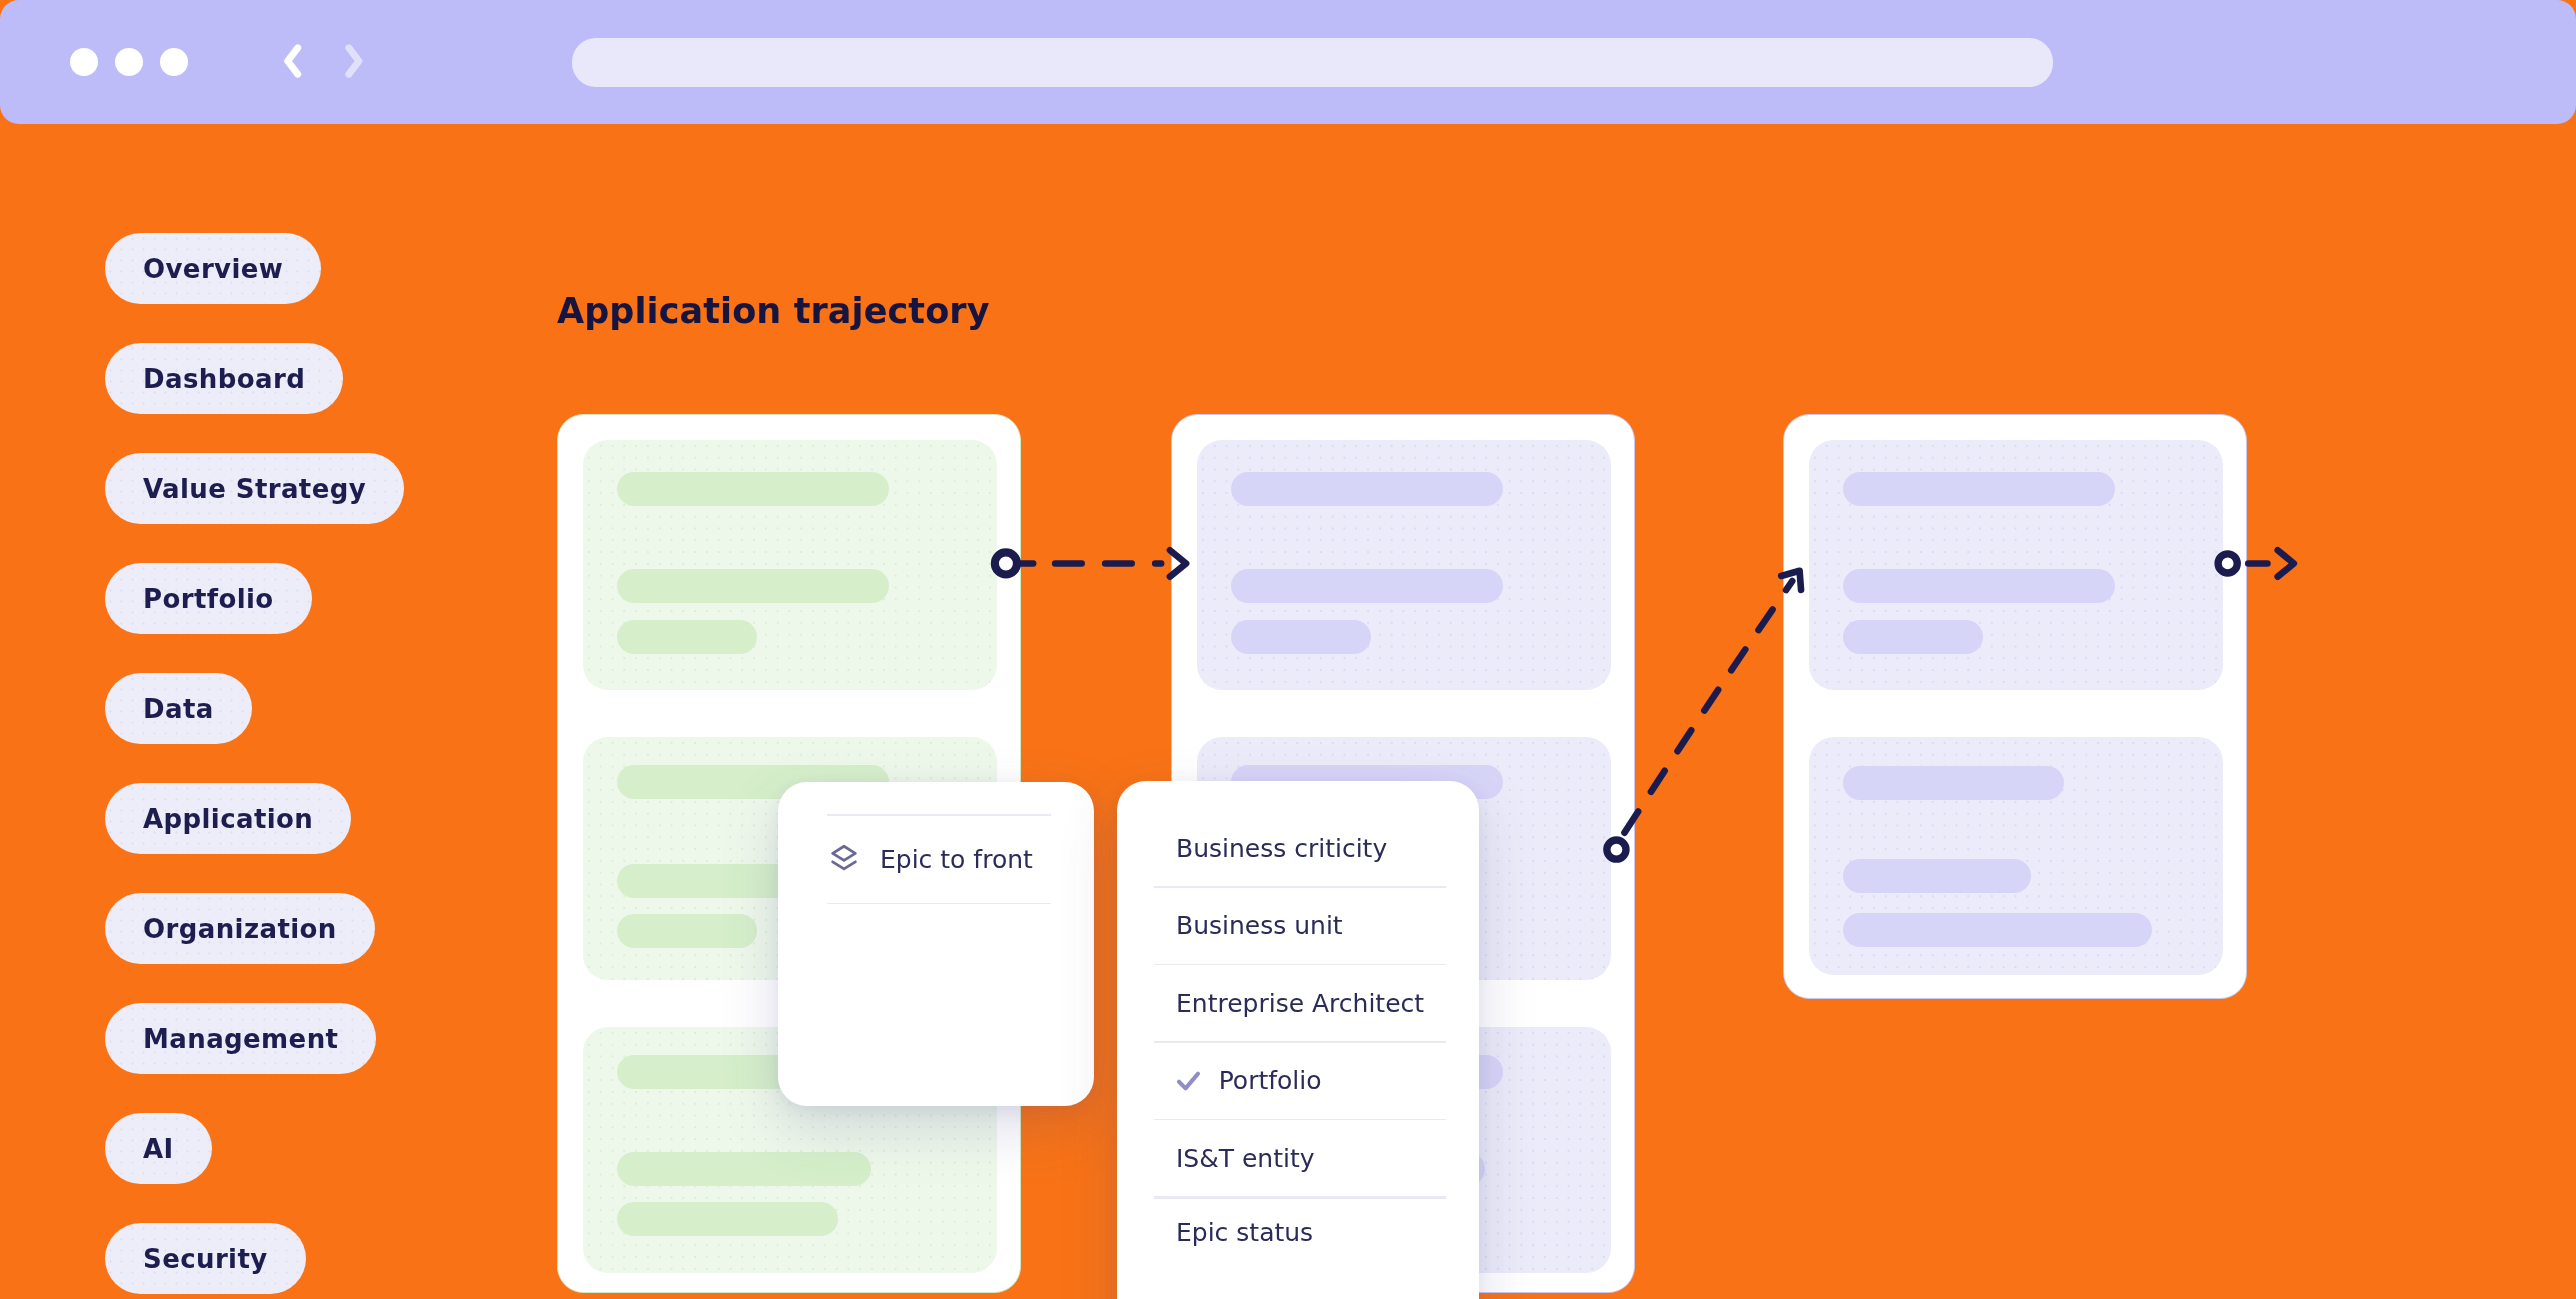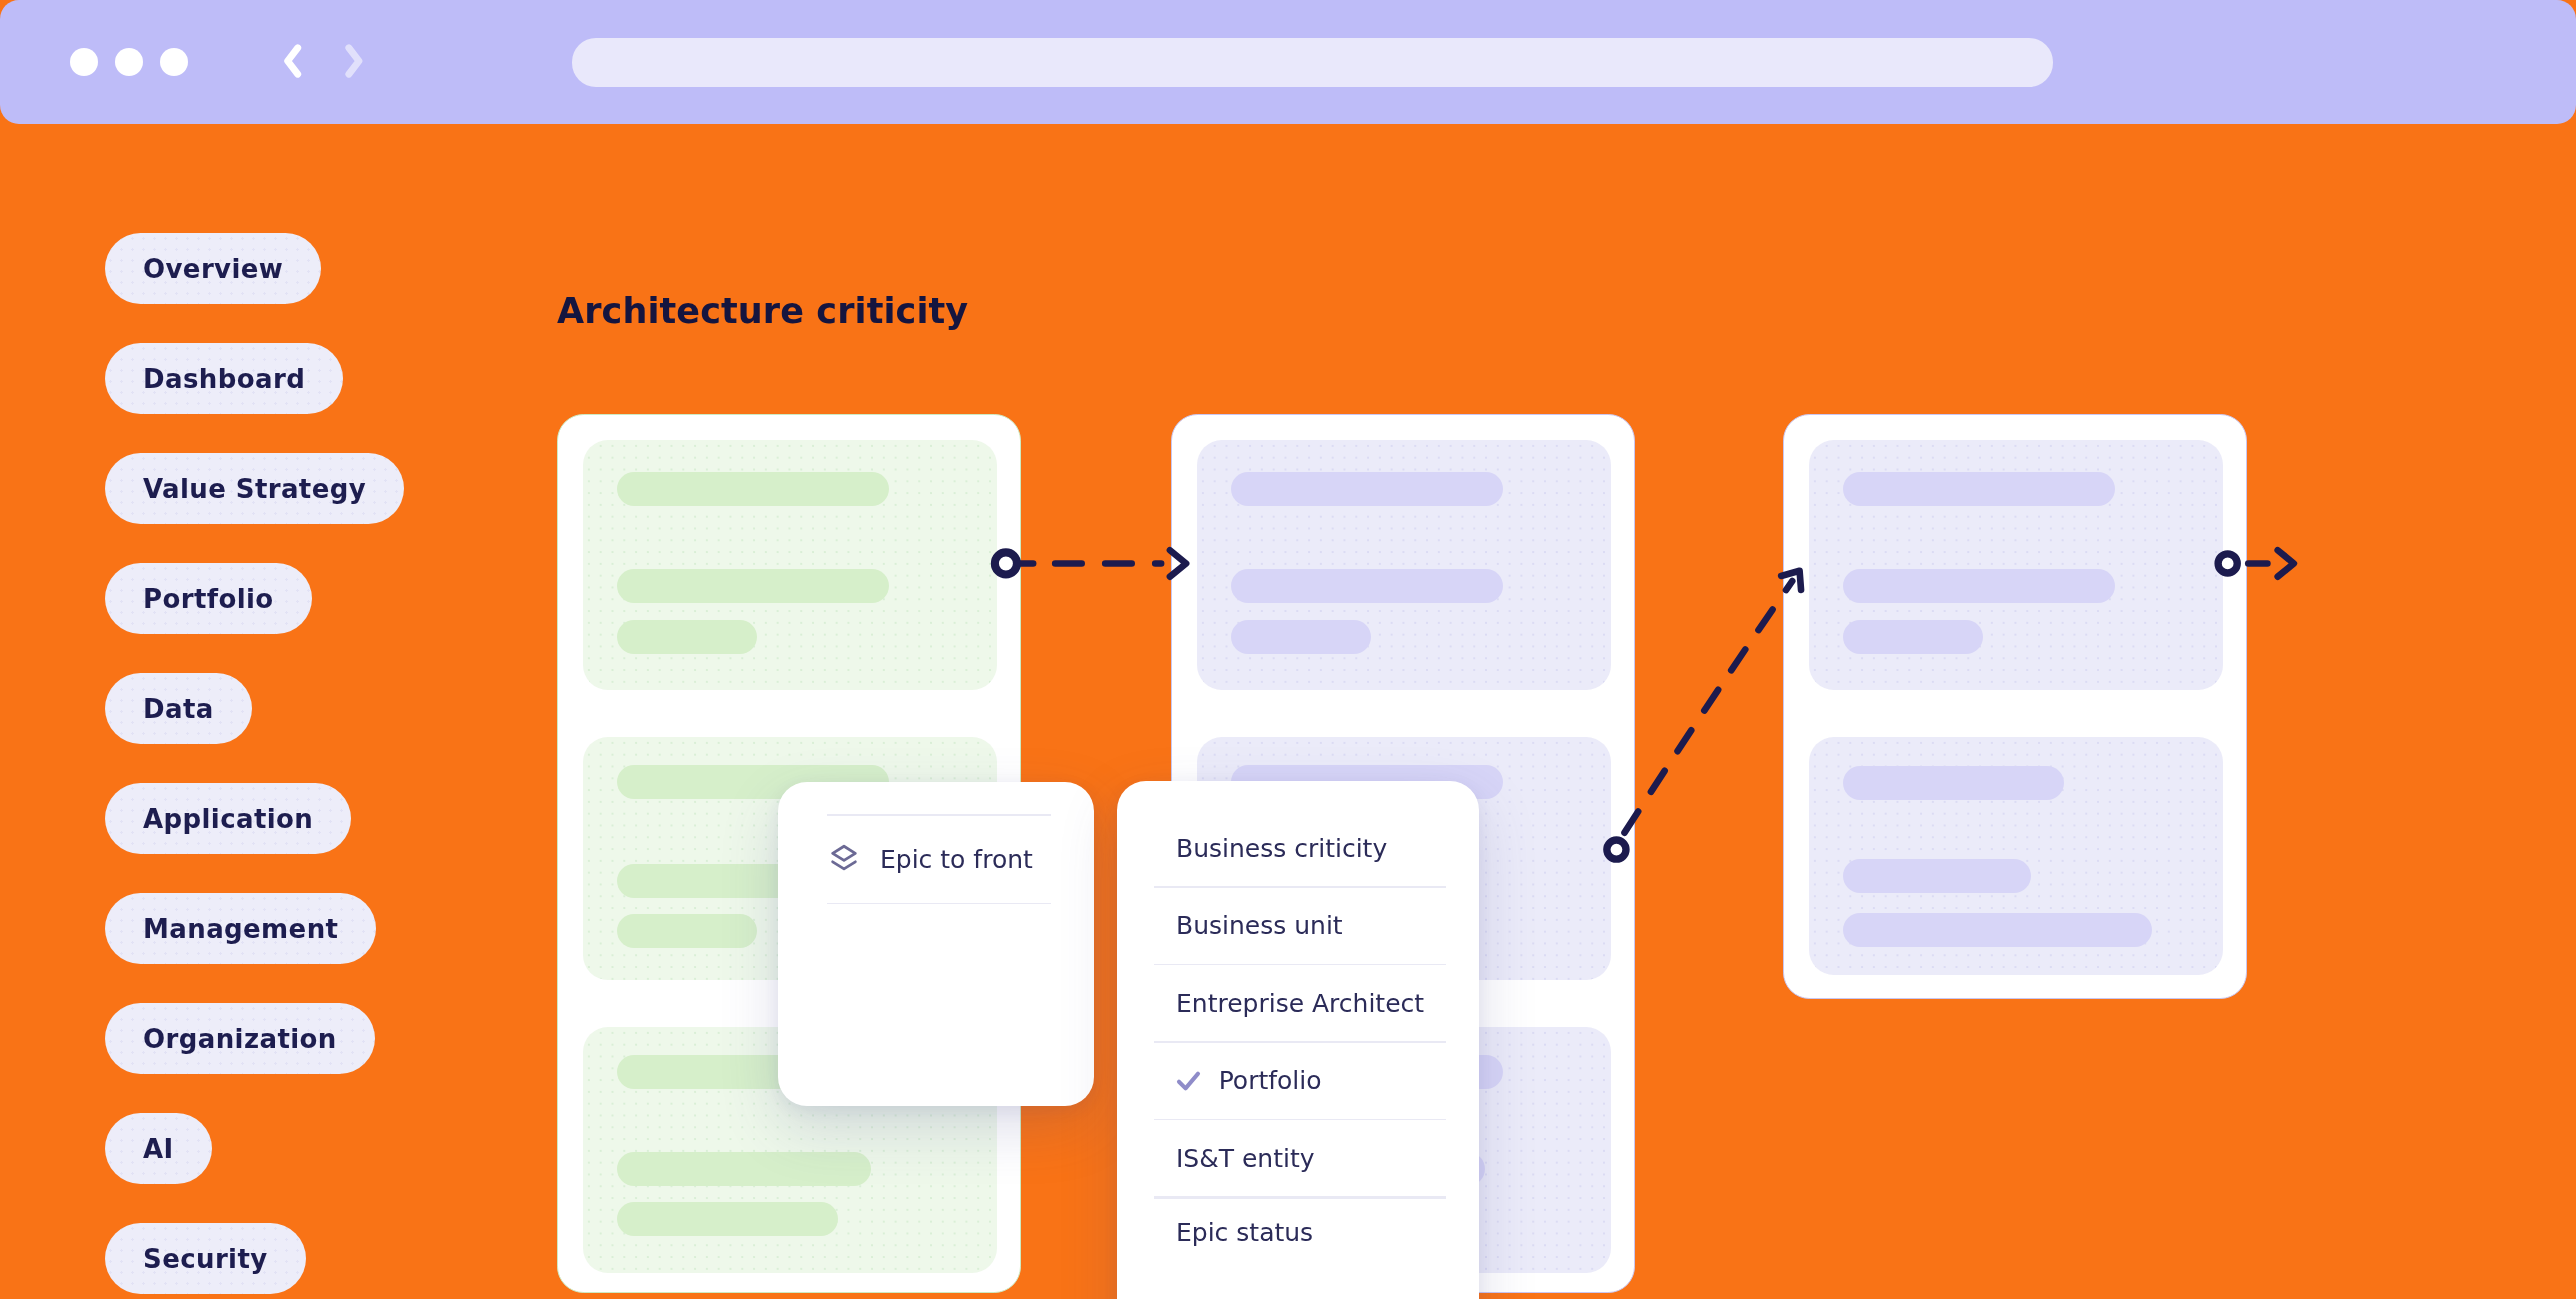--- a/index.html
+++ b/index.html
@@ -83,27 +83,27 @@
     <input class="urlbar" aria-label="address bar" value="" style="">
   </header>
 
   <nav class="sidebar" id="sidebar">
       <button class="pill">Overview</button>
       <button class="pill">Dashboard</button>
       <button class="pill">Value Strategy</button>
       <button class="pill">Portfolio</button>
       <button class="pill">Data</button>
       <button class="pill">Application</button>
+      <button class="pill">Organization</button>
       <button class="pill">Management</button>
-      <button class="pill">Organization</button>
       <button class="pill">AI</button>
       <button class="pill">Security</button>
     </nav>
 
-  <h1 class="title">Architecture criticity</h1>
+  <h1 class="title">Application trajectory</h1>
   <div id="canvas">
       <div class="column" style="left: 557px; height: 879px; border-color: rgb(205, 234, 194);">
         <div class="subcard" style="top: 25px; height: 250px; background-color: rgb(238, 248, 234); background-image: radial-gradient(rgba(110, 190, 110, 0.16) 1.2px, transparent 1.2px);">
           <div class="bar" style="top: 32px; width: 272px; background: rgb(214, 239, 202);"></div>
           <div class="bar" style="top: 129px; width: 272px; background: rgb(214, 239, 202);"></div>
           <div class="bar" style="top: 180px; width: 140px; background: rgb(214, 239, 202);"></div>
         </div>
         <div class="subcard" style="top: 322px; height: 243px; background-color: rgb(238, 248, 234); background-image: radial-gradient(rgba(110, 190, 110, 0.16) 1.2px, transparent 1.2px);">
           <div class="bar" style="top: 28px; width: 272px; background: rgb(214, 239, 202);"></div>
           <div class="bar" style="top: 127px; width: 228px; background: rgb(214, 239, 202);"></div>

